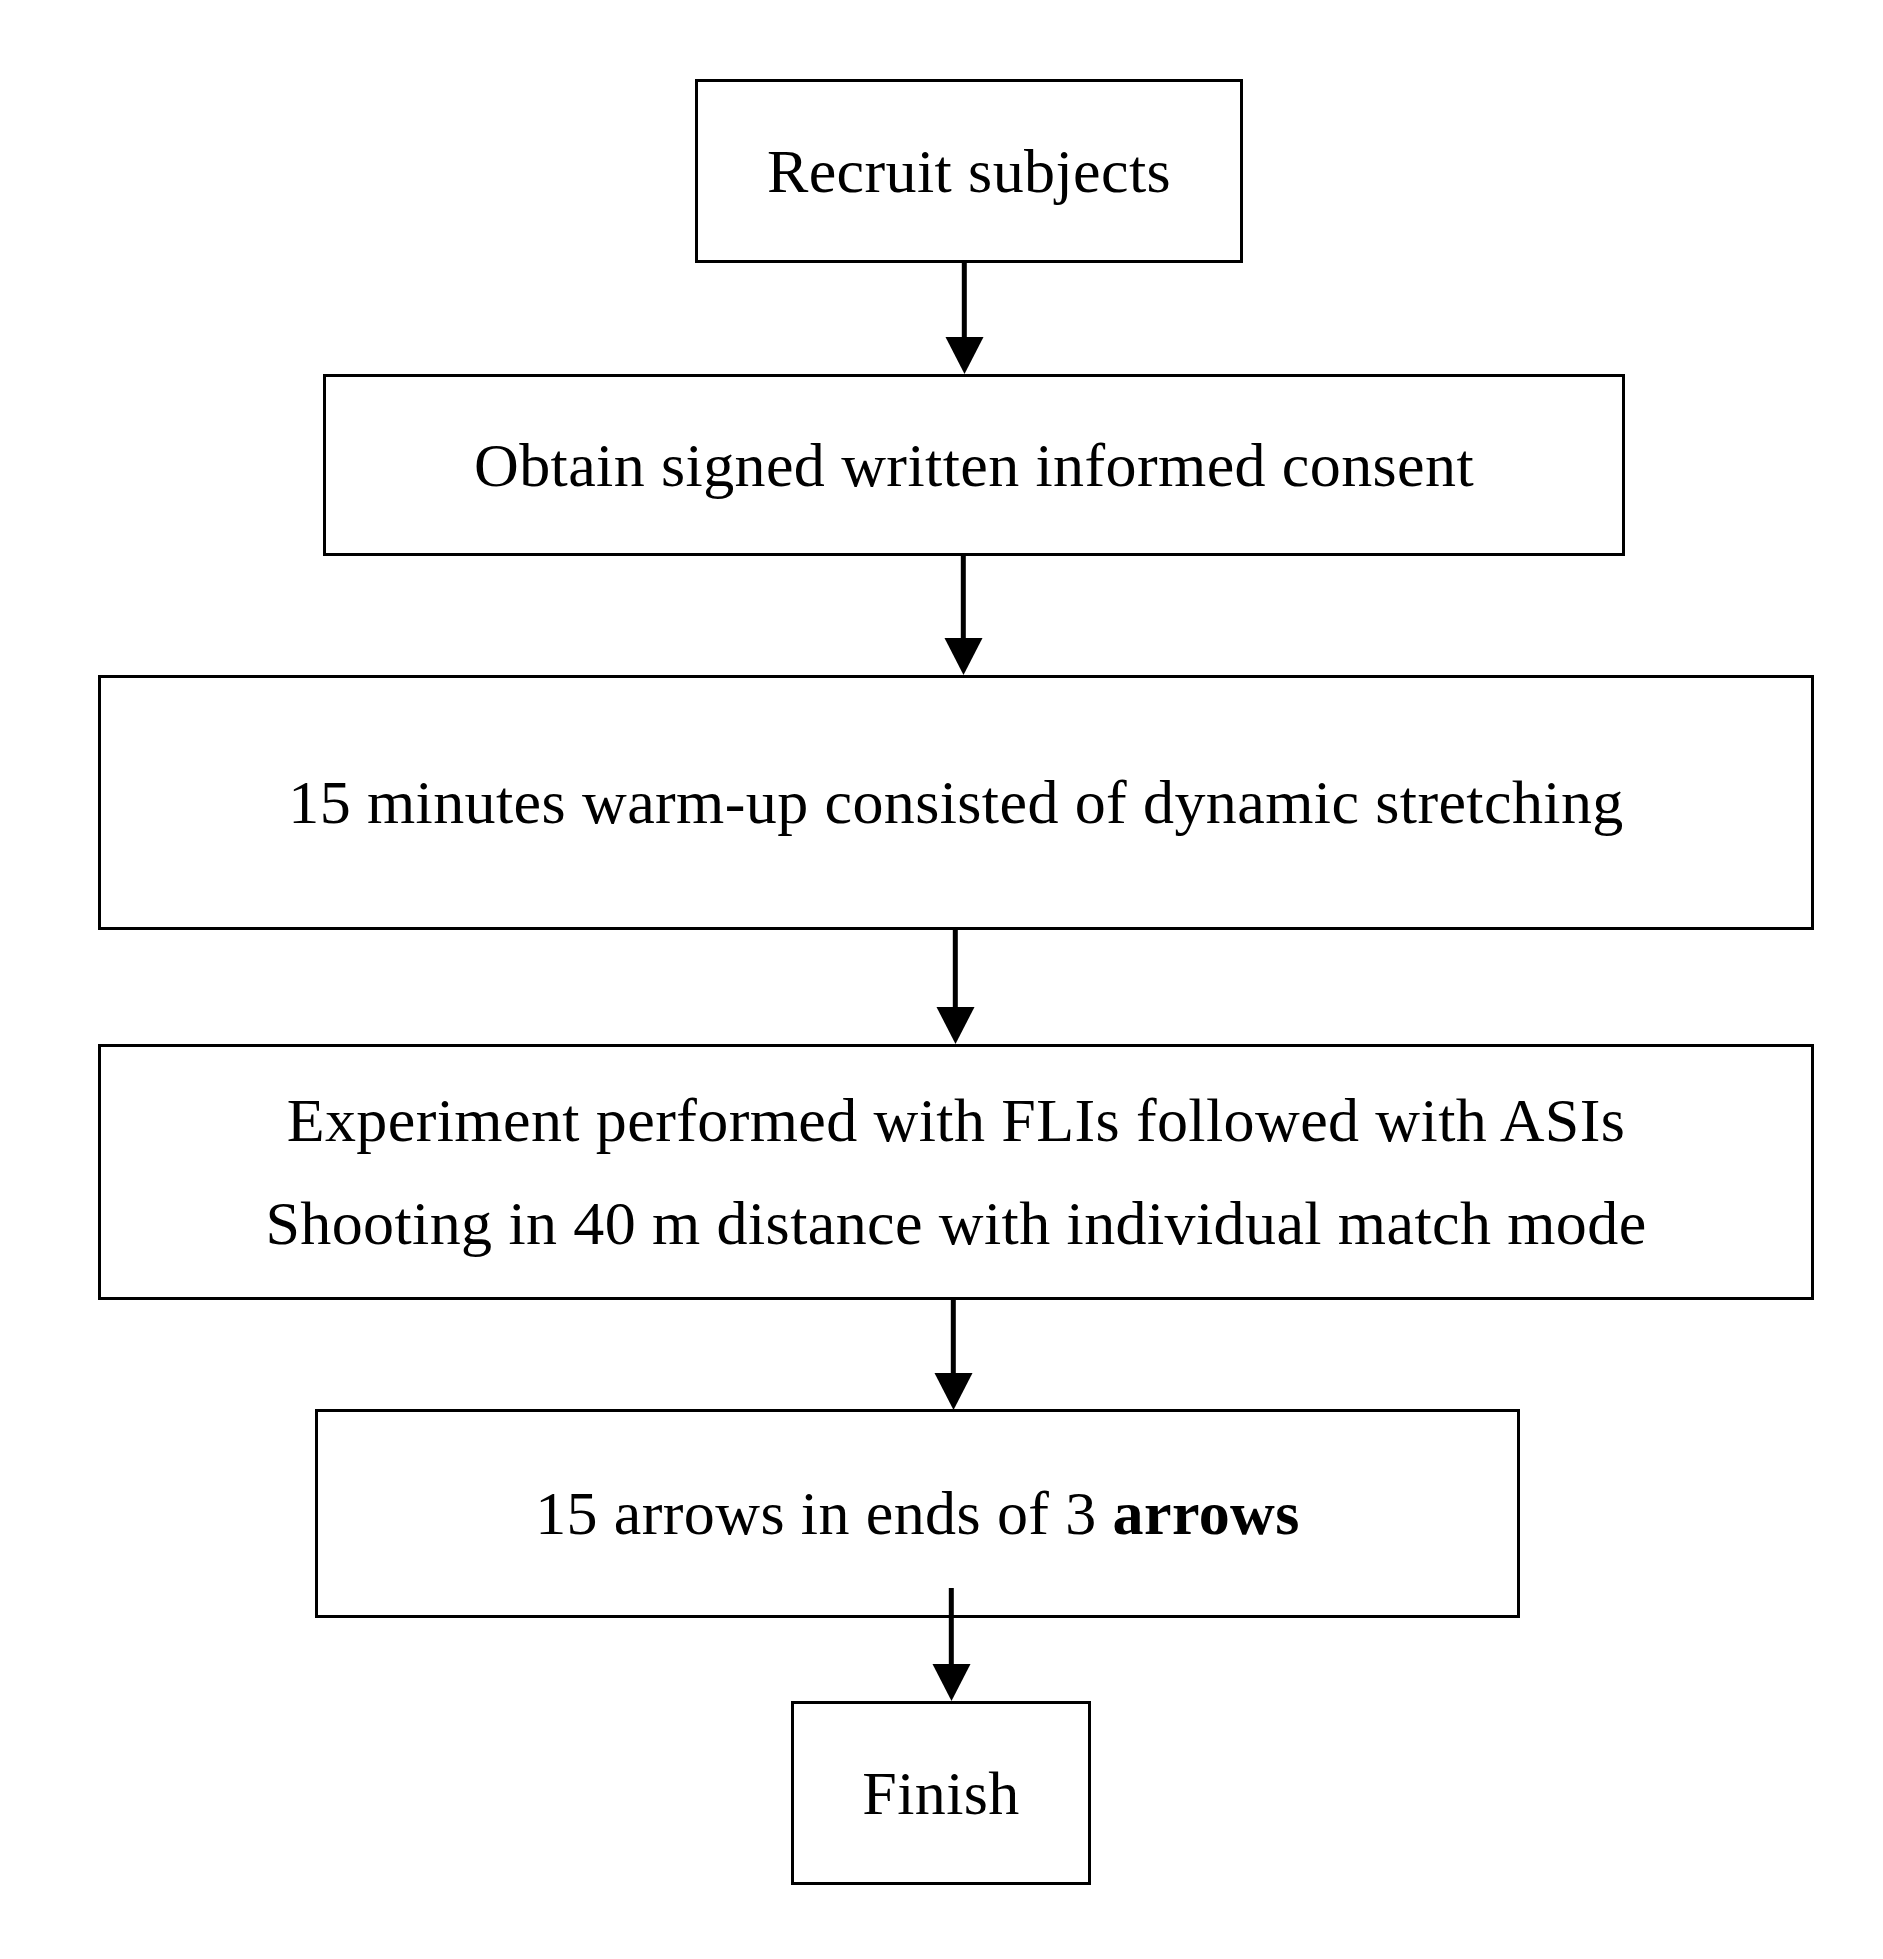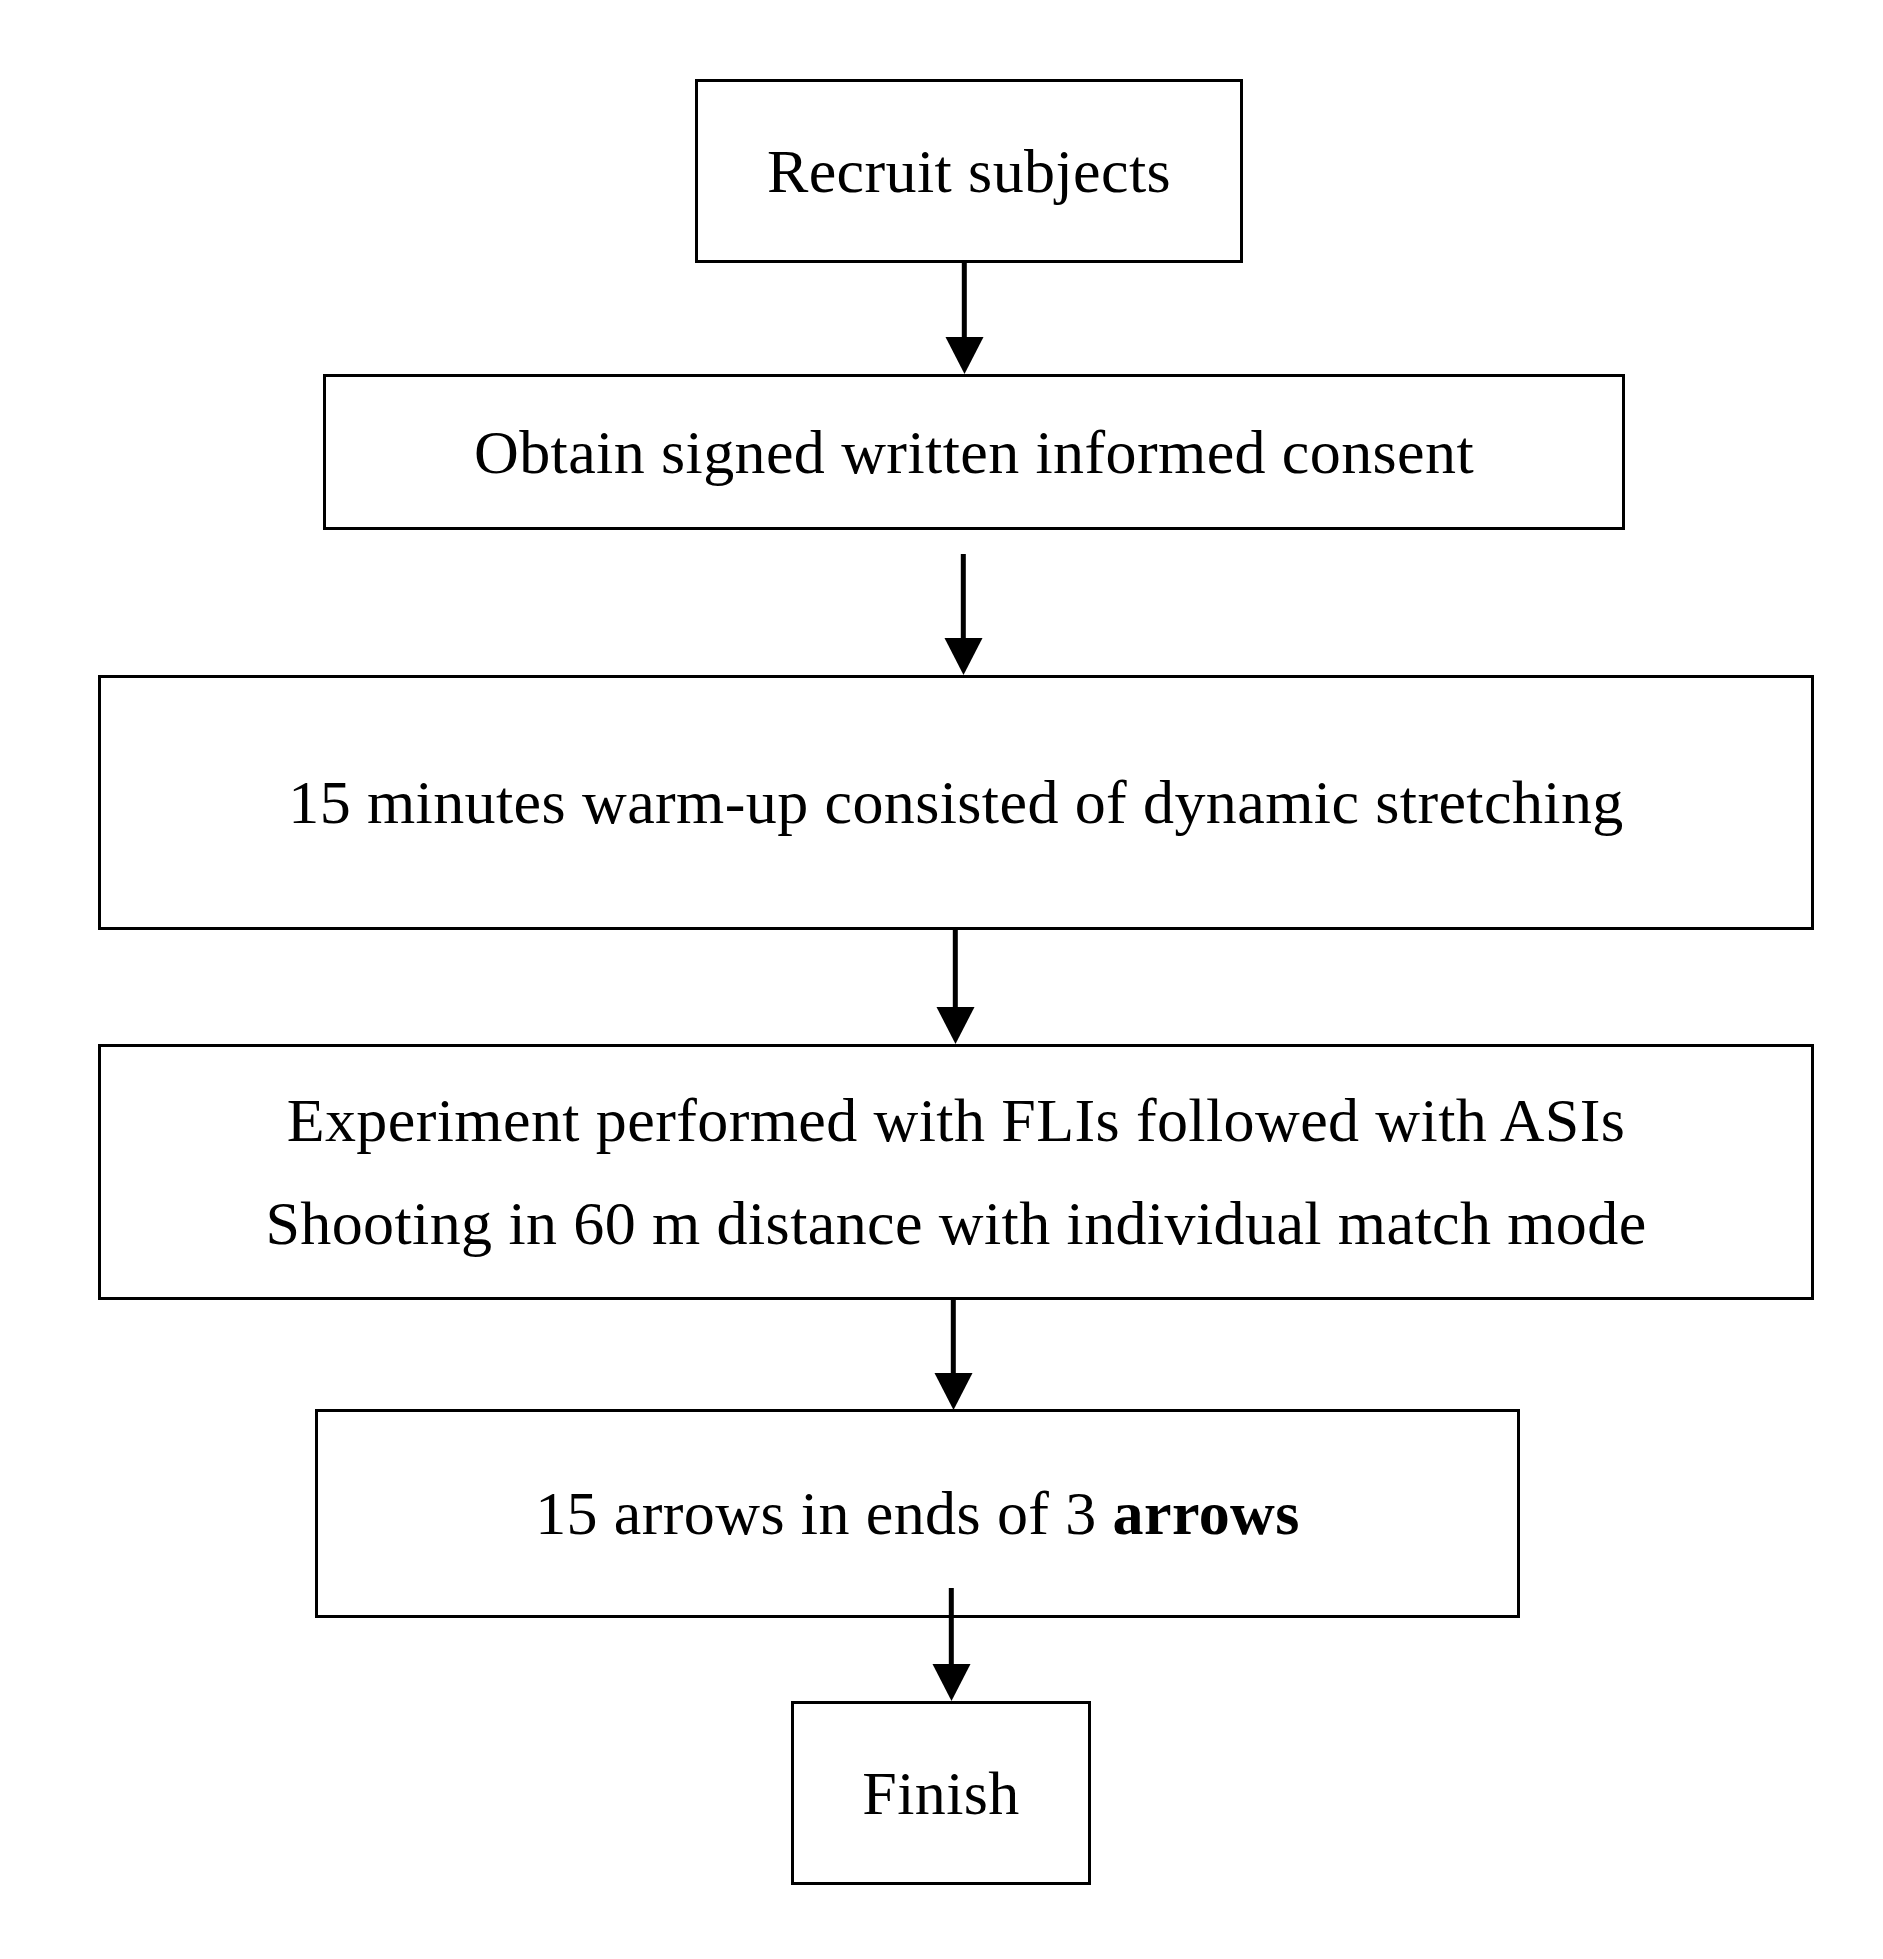--- a/index.html
+++ b/index.html
@@ -27,21 +27,21 @@
     text-align: center;
     font-size: 62px;
     line-height: 1.66;
     letter-spacing: 0.4px;
     white-space: nowrap;
   }
   .node .line { display: block; }
   .node .line strong { font-weight: bold; }
 
   #n-recruit    { left: 695px;  top: 79px;  width: 548px;  height: 184px; }
-  #n-consent    { left: 323px;  top: 374px;  width: 1302px; height: 156px; }
+  #n-consent    { left: 323px;  top: 374px;  width: 1302px; height: 182px; }
   #n-warmup     { left: 98px;  top: 675px;  width: 1716px; height: 255px; }
   #n-experiment { left: 98px;  top: 1044px; width: 1716px; height: 256px; }
   #n-ends       { left: 315px;  top: 1409px; width: 1205px; height: 209px; }
   #n-finish     { left: 791px; top: 1701px; width: 300px;  height: 184px; }
 
   .connector {
     position: absolute;
     width: 39px;
     transform: translateX(-50%);
   }
@@ -98,21 +98,21 @@
     <span class="line">15 minutes warm-up consisted of dynamic stretching</span>
   </div>
 
   <div class="connector" id="c3">
     <div class="stem"></div>
     <div class="head"></div>
   </div>
 
   <div class="node" id="n-experiment">
     <span class="line">Experiment performed with FLIs followed with ASIs</span>
-    <span class="line">Shooting in 60 m distance with individual match mode</span>
+    <span class="line">Shooting in 40 m distance with individual match mode</span>
   </div>
 
   <div class="connector" id="c4">
     <div class="stem"></div>
     <div class="head"></div>
   </div>
 
   <div class="node" id="n-ends">
     <span class="line"><span>15 arrows in ends of 3 </span><strong>arrows</strong></span>
   </div>

